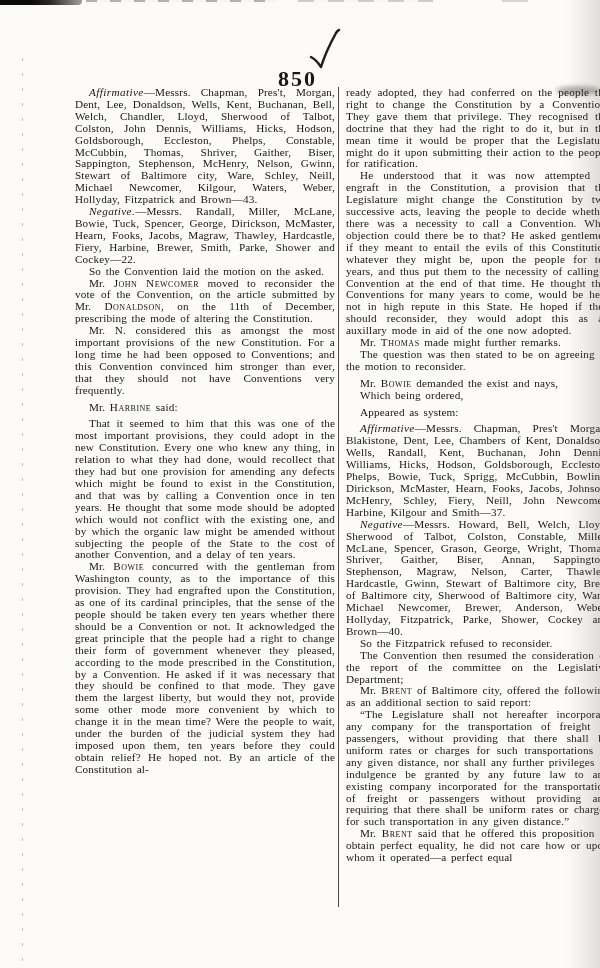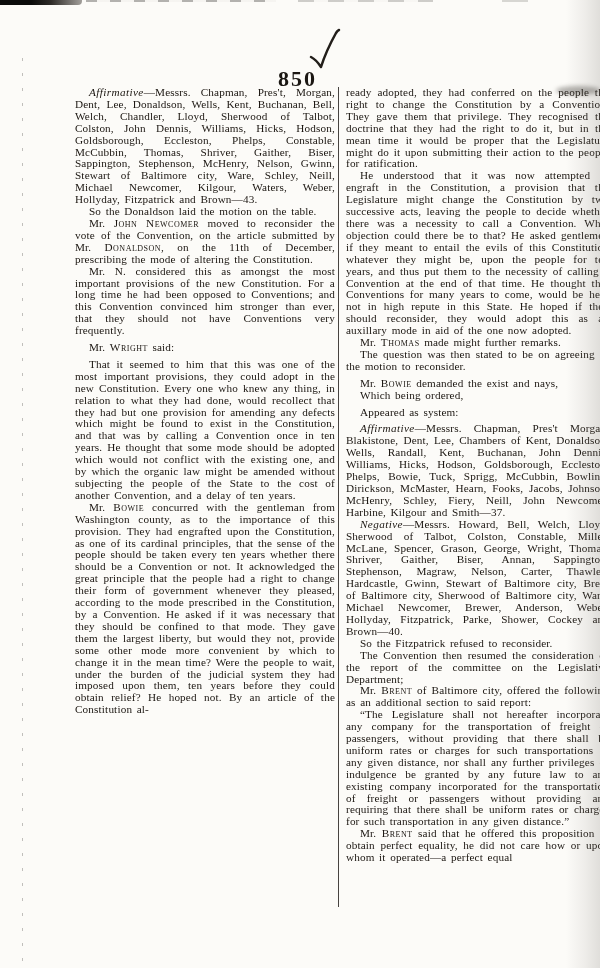--- a/index.html
+++ b/index.html
@@ -92,24 +92,25 @@
 
   <span class="page-number">850</span>
 
   <svg class="checkmark" width="44" height="50" viewBox="0 0 44 50">
     <path d="M 8 33 Q 13 35.5 18 43 Q 23 27 33 9 Q 34.5 6.5 36 6" fill="none" stroke="#221e1a" stroke-width="2.5" stroke-linecap="round" stroke-linejoin="round"></path>
   </svg>
 
   <div class="columns">
     <div class="col col-left">
         <p><span class="label-italic">Affirmative</span><span>—Messrs. Chapman, Pres't, Morgan, Dent, Lee, Donaldson, Wells, Kent, Buchanan, Bell, Welch, Chandler, Lloyd, Sherwood of Talbot, Colston, John Dennis, Williams, Hicks, Hodson, Goldsborough, Eccleston, Phelps, Constable, McCubbin, Thomas, Shriver, Gaither, Biser, Sappington, Stephenson, McHenry, Nelson, Gwinn, Stewart of Baltimore city, Ware, Schley, Neill, Michael Newcomer, Kilgour, Waters, Weber, Hollyday, Fitzpatrick and Brown—43.</span></p>
-        <p><span>So the Donaldson laid the motion on the table.</span></p>
+        <p><span class="label-italic">Negative.</span><span>—Messrs. Randall, Miller, McLane, Bowie, Tuck, Spencer, George, Dirickson, McMaster, Hearn, Fooks, Jacobs, Magraw, Thawley, Hardcastle, Fiery, Harbine, Brewer, Smith, Parke, Shower and Cockey—22.</span></p>
+        <p><span>So the Convention laid the motion on the asked.</span></p>
         <p><span>Mr. </span><span class="smallcaps">John Newcomer</span><span> moved to reconsider the vote of the Convention, on the article submitted by Mr. </span><span class="smallcaps">Donaldson</span><span>, on the 11th of December, prescribing the mode of altering the Constitution.</span></p>
         <p><span>Mr. N. considered this as amongst the most important provisions of the new Constitution. For a long time he had been opposed to Conventions; and this Convention convinced him stronger than ever, that they should not have Conventions very frequently.</span></p>
-        <p class="gap"><span>Mr. </span><span class="smallcaps">Wright</span><span> said:</span></p>
+        <p class="gap"><span>Mr. </span><span class="smallcaps">Harbine</span><span> said:</span></p>
         <p class="gap"><span>That it seemed to him that this was one of the most important provisions, they could adopt in the new Constitution.  Every one who knew any thing, in relation to what they had done, would recollect that they had but one provision for amending any defects which might be found to exist in the Constitution, and that was by calling a Convention once in ten years.  He thought that some mode should be adopted which would not conflict with the existing one, and by which the organic law might be amended without subjecting the people of the State to the cost of another Convention, and a delay of ten years.</span></p>
         <p><span>Mr. </span><span class="smallcaps">Bowie</span><span> concurred with the gentleman from Washington county, as to the importance of this provision.  They had engrafted upon the Constitution, as one of its cardinal principles, that the sense of the people should be taken every ten years whether there should be a Convention or not.  It acknowledged the great principle that the people had a right to change their form of government whenever they pleased, according to the mode prescribed in the Constitution, by a Convention.  He asked if it was necessary that they should be confined to that mode.  They gave them the largest liberty, but would they not, provide some other mode more convenient by which to change it in the mean time? Were the people to wait, under the burden of the judicial system they had imposed upon them, ten years before they could obtain relief?  He hoped not.  By an article of the Constitution al-</span></p>
       </div>
     <div class="col-rule"></div>
     <div class="col col-right">
         <p class="noindent"><span>ready adopted, they had conferred on the people the right to change the Constitution by a Convention.  They gave them that privilege.  They recognised the doctrine that they had the right to do it, but in the mean time it would be proper that the Legislature might do it upon submitting their action to the people for ratification.</span></p>
         <p><span>He understood that it was now attempted to engraft in the Constitution, a provision that the Legislature might change the Constitution by two successive acts, leaving the people to decide whether there was a necessity to call a Convention.  What objection could there be to that? He asked gentlemen if they meant to entail the evils of this Constitution whatever they might be, upon the people for ten years, and thus put them to the necessity of calling a Convention at the end of that time.  He thought that Conventions for many years to come, would be held not in high repute in this State.  He hoped if they should reconsider, they would adopt this as an auxillary mode in aid of the one now adopted.</span></p>
         <p><span>Mr. </span><span class="smallcaps">Thomas</span><span> made might further remarks.</span></p>
         <p><span>The question was then stated to be on agreeing to the motion to reconsider.</span></p>
         <p class="gap"><span>Mr. </span><span class="smallcaps">Bowie</span><span> demanded the exist and nays,</span></p>

